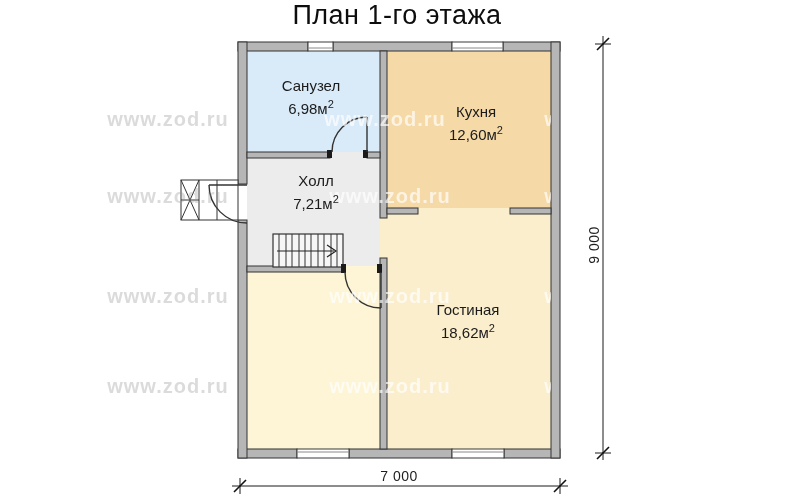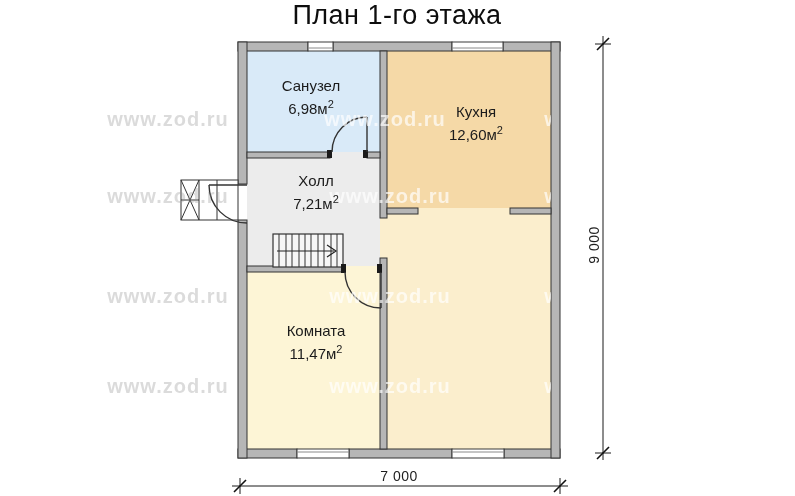--- a/index.html
+++ b/index.html
@@ -186,21 +186,21 @@
     <div><span>6,98м</span><sup>2</sup></div>
   </div>
   <div class="room-label" style="left:476px;top:102px;">
     <div>Кухня</div>
     <div><span>12,60м</span><sup>2</sup></div>
   </div>
   <div class="room-label" style="left:316px;top:171px;">
     <div>Холл</div>
     <div><span>7,21м</span><sup>2</sup></div>
   </div>
-  <div class="room-label" style="left:316px;top:321px;">
-    <div>Комната</div>
-    <div><span>11,47м</span><sup>2</sup></div>
+  <div class="room-label" style="left:468px;top:300px;">
+    <div>Гостиная</div>
+    <div><span>18,62м</span><sup>2</sup></div>
   </div>
 
   <div class="dim-label" id="dim-v-label" style="left:594px;top:245px;">9 000</div>
   <div class="dim-label" id="dim-h-label" style="left:399px;top:468px;text-align:center;">7 000</div>
 
 </div>
 
 </body></html>

